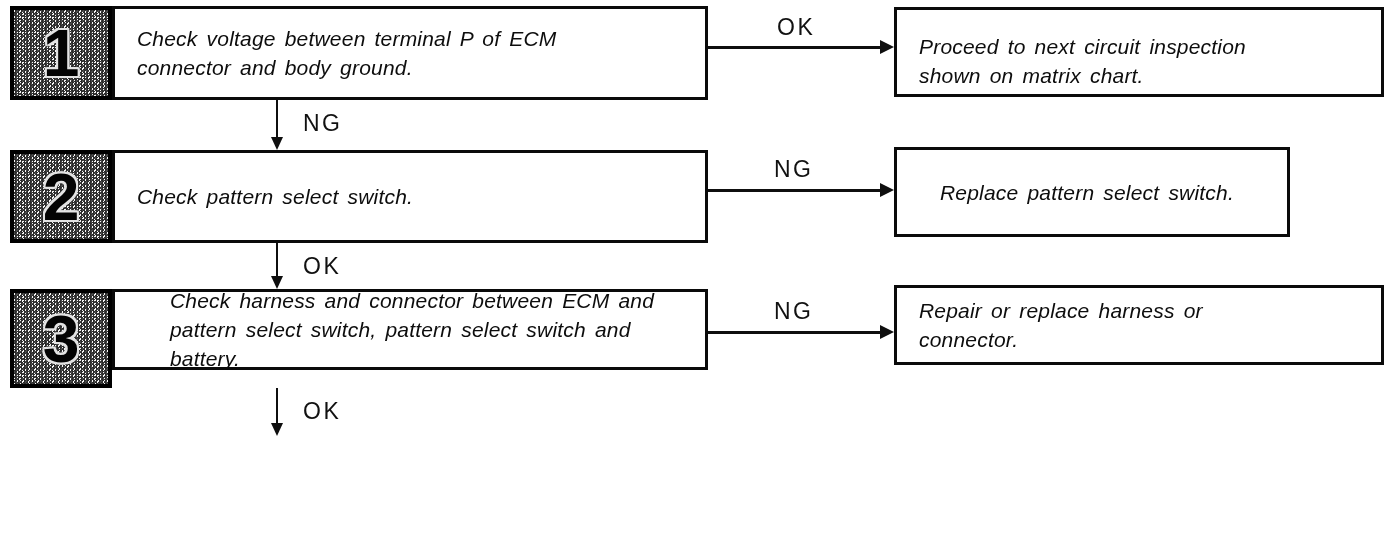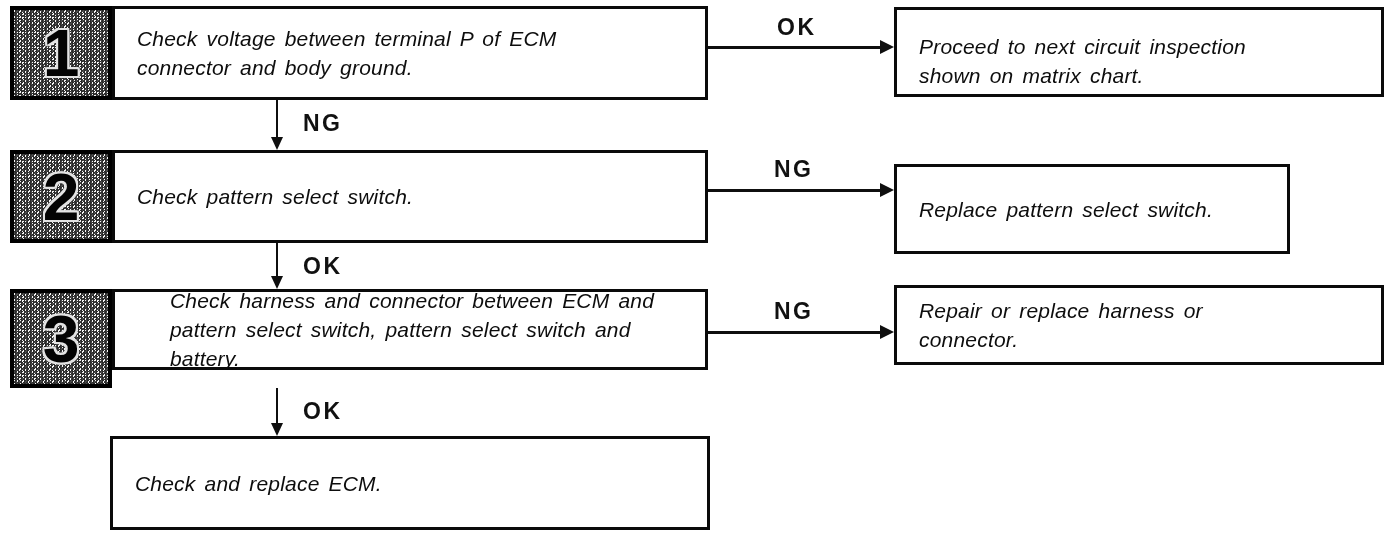--- a/index.html
+++ b/index.html
@@ -95,21 +95,21 @@
     border-top: 13px solid #0f0f0f;
     border-left: 6px solid transparent;
     border-right: 6px solid transparent;
   }
   
   .lbl {
     position: absolute;
     font-size: 23px;
     letter-spacing: 2.5px;
     color: #111;
-    font-weight: 700;
+    font-weight: 400;
   }
 </style>
 </head>
 <body>
 
 <div class="canvas">
 
   <div class="badge" style="left:10px; top:6px; width:102px; height:94px;">
     <span class="num">1</span>
   </div>
@@ -127,21 +127,21 @@
   <div class="lbl" style="left:303px; top:110px;">NG</div>
 
   <div class="badge" style="left:10px; top:150px; width:102px; height:93px;">
     <span class="num">2</span>
   </div>
   <div class="box" style="left:112px; top:150px; width:596px; height:93px;">
     <div class="boxtext">Check pattern select switch.</div>
   </div>
   <div class="h-arrow" style="left:708px; top:189px; width:174px;"></div>
   <div class="lbl" style="left:774px; top:156px;">NG</div>
-  <div class="box" style="left:894px; top:164px; width:396px; height:90px;">
+  <div class="box" style="left:894px; top:147px; width:396px; height:90px;padding-left:21px;">
     <div class="boxtext">Replace pattern select switch.</div>
   </div>
   <div class="v-arrow" style="left:276px; top:243px; height:34px;"></div>
   <div class="lbl" style="left:303px; top:253px;">OK</div>
 
   <div class="badge" style="left:10px; top:289px; width:102px; height:99px;">
     <span class="num">3</span>
   </div>
   <div class="box" style="left:112px; top:289px; width:596px; height:81px;justify-content:center;">
     <div class="boxtext">Check harness and connector between ECM and
@@ -150,17 +150,14 @@
   </div>
   <div class="h-arrow" style="left:708px; top:331px; width:174px;"></div>
   <div class="lbl" style="left:774px; top:298px;">NG</div>
   <div class="box" style="left:894px; top:285px; width:490px; height:80px;">
     <div class="boxtext">Repair or replace harness or
 connector.</div>
   </div>
   <div class="v-arrow" style="left:276px; top:388px; height:36px;"></div>
   <div class="lbl" style="left:303px; top:398px;">OK</div>
 
-  <div class="box" style="left:110px; top:436px; width:600px; height:94px;">
-    <div class="boxtext">Check and replace ECM.</div>
-  </div>
 
 </div>
 
 </body></html>

